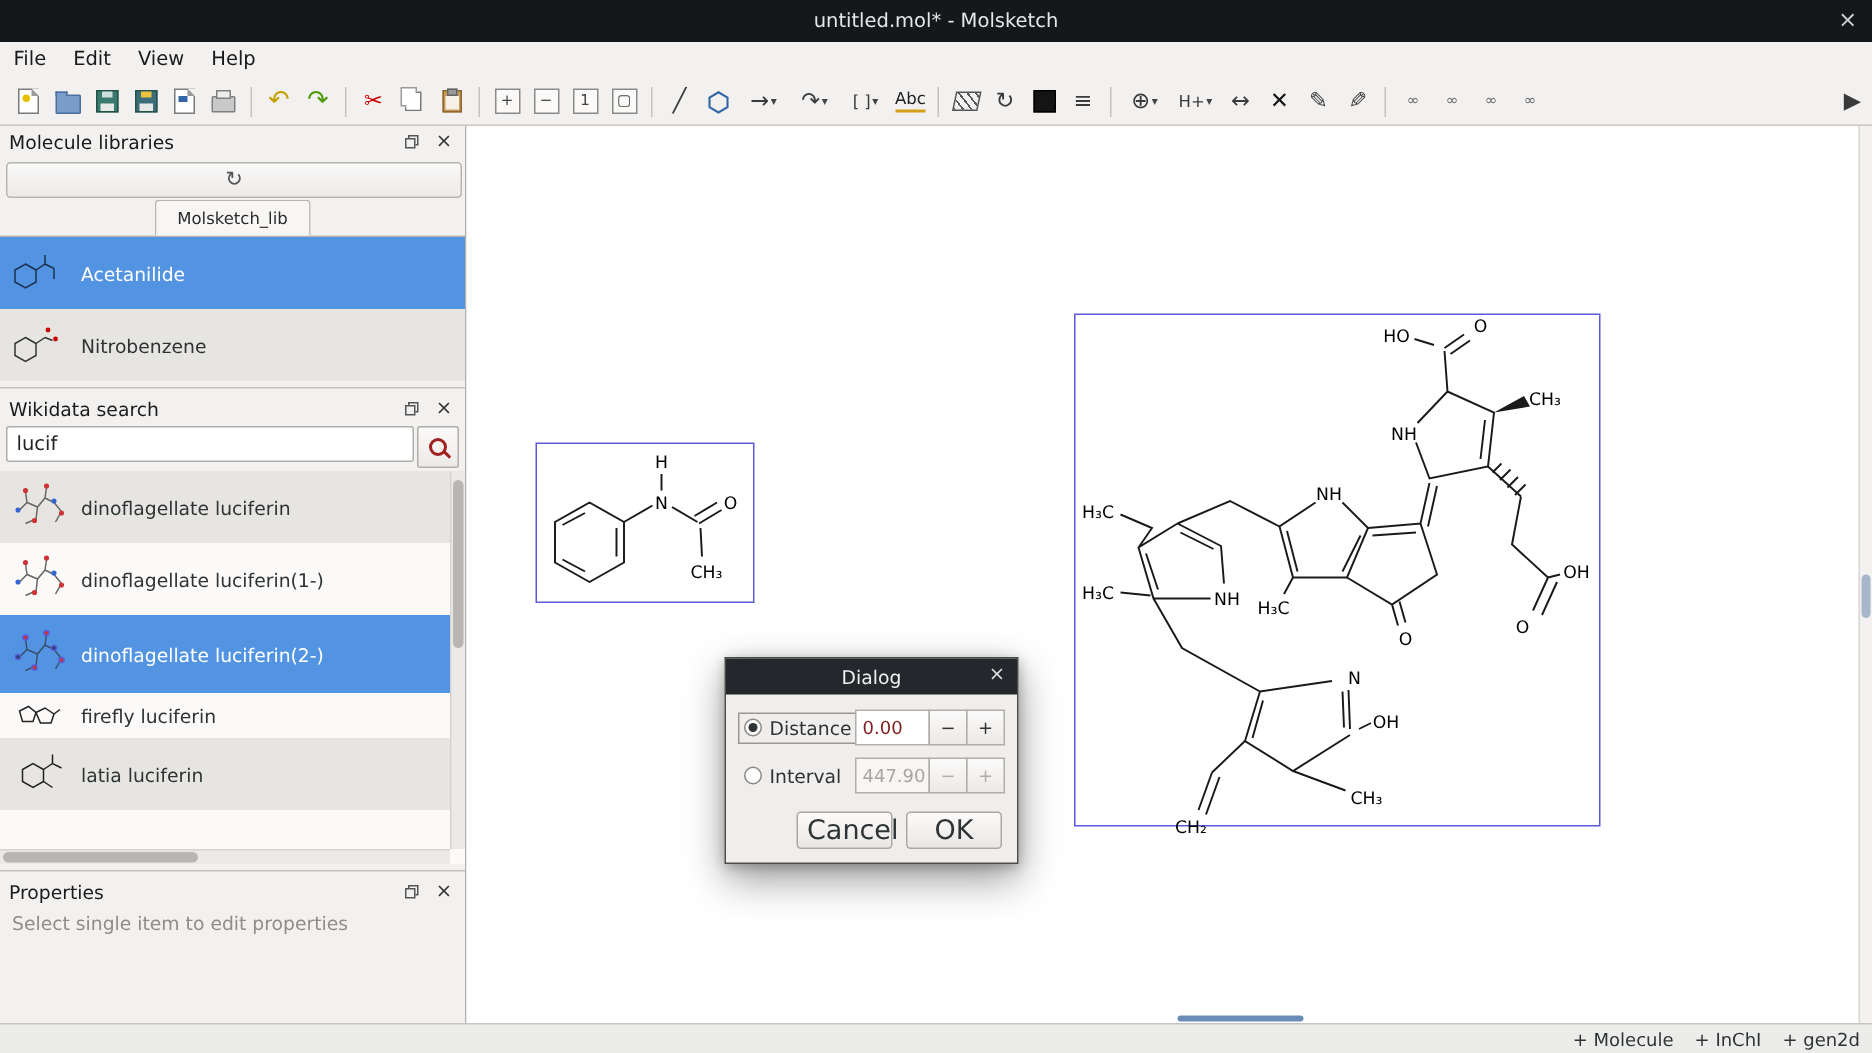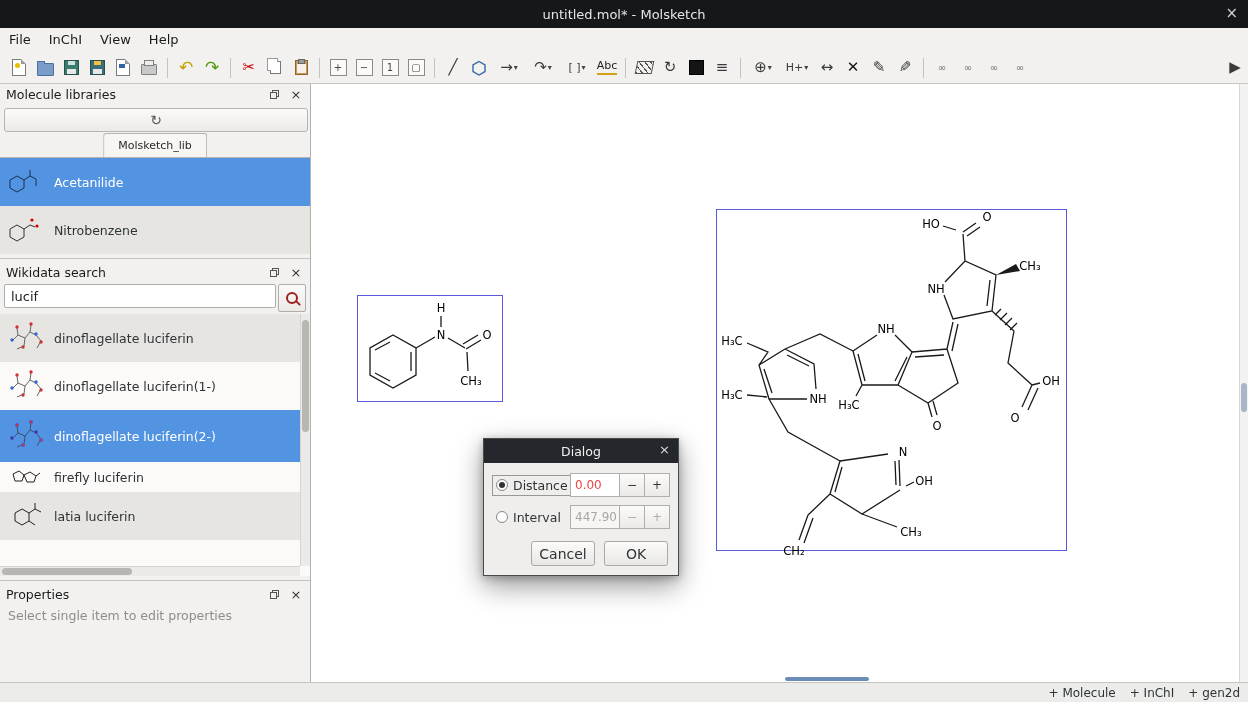--- a/index.html
+++ b/index.html
@@ -117,45 +117,45 @@
   .dlg-body{position:relative;height:113px;padding-left:48px;}
   .drow{position:absolute;left:8px;right:8px;height:26px;display:flex;align-items:center;}
   .drow.r1{top:9px;} .drow.r2{top:41px;}
   .focusbox{display:inline-flex;align-items:center;gap:5px;padding:2px 6px 2px 3px;border:1px solid #9a9894;}
   .nofocus{display:inline-flex;align-items:center;gap:5px;padding:2px 6px 2px 3px;border:1px solid transparent;}
   .radio{width:12px;height:12px;border:1px solid #8a8884;border-radius:50%;background:#fdfdfd;position:relative;box-sizing:border-box;flex:0 0 auto;}
   .radio.checked::after{content:"";position:absolute;left:2px;top:2px;width:6px;height:6px;border-radius:50%;background:#2e3436;}
   .rlabel{font-size:12.5px;color:#2e3436;}
   .spin{position:absolute;right:0;top:1px;display:flex;}
   .spin-val{width:40px;height:22px;line-height:22px;background:#fff;border:1px solid #b0aeaa;
-            font-size:12px;padding:0 4px;color:#ef4444;}
+            font-size:12px;padding:0 4px;color:#7f1d1d;}
   .spin-btn{width:24px;height:22px;line-height:22px;text-align:center;background:linear-gradient(#fbfafa,#eceae7);
             border:1px solid #b0aeaa;margin-left:-1px;font-size:12px;color:#333;}
   .spin.disabled .spin-val{color:#a8a6a2;background:#f7f6f4;}
   .spin.disabled .spin-btn{color:#b0aeaa;}
   .btnrow{position:absolute;right:10px;top:78px;display:flex;gap:9px;}
   .dbtn{width:64px;height:25px;border:1px solid #aba8a3;border-radius:3px;font-family:inherit;
-        background:linear-gradient(#fcfbfa,#e9e7e4);font-size:14px;color:#2e3436;}
+        background:linear-gradient(#fcfbfa,#e9e7e4);font-size:18px;color:#2e3436;}
   
   .statusbar{position:absolute;left:0;top:682px;width:100%;height:20px;background:#ececea;
              border-top:1px solid #c6c4c0;display:flex;align-items:center;justify-content:flex-end;
              gap:14px;padding-right:8px;box-sizing:border-box;font-size:12px;color:#2e3436;}
   svg{display:block;}
 </style>
 </head>
 <body>
 
 <div class="titlebar">
   <span>untitled.mol* - Molsketch</span>
   <span class="close">×</span>
 </div>
 
 <div class="menubar">
   <span class="menu-item">File</span>
-  <span class="menu-item">InChI</span>
+  <span class="menu-item">Edit</span>
   <span class="menu-item">View</span>
   <span class="menu-item">Help</span>
 </div>
 
 <div class="toolbar">
   <span class="tbi">
       <span class="i-page new"></span>
     </span>
   <span class="tbi">
       <span class="i-folder"></span>

